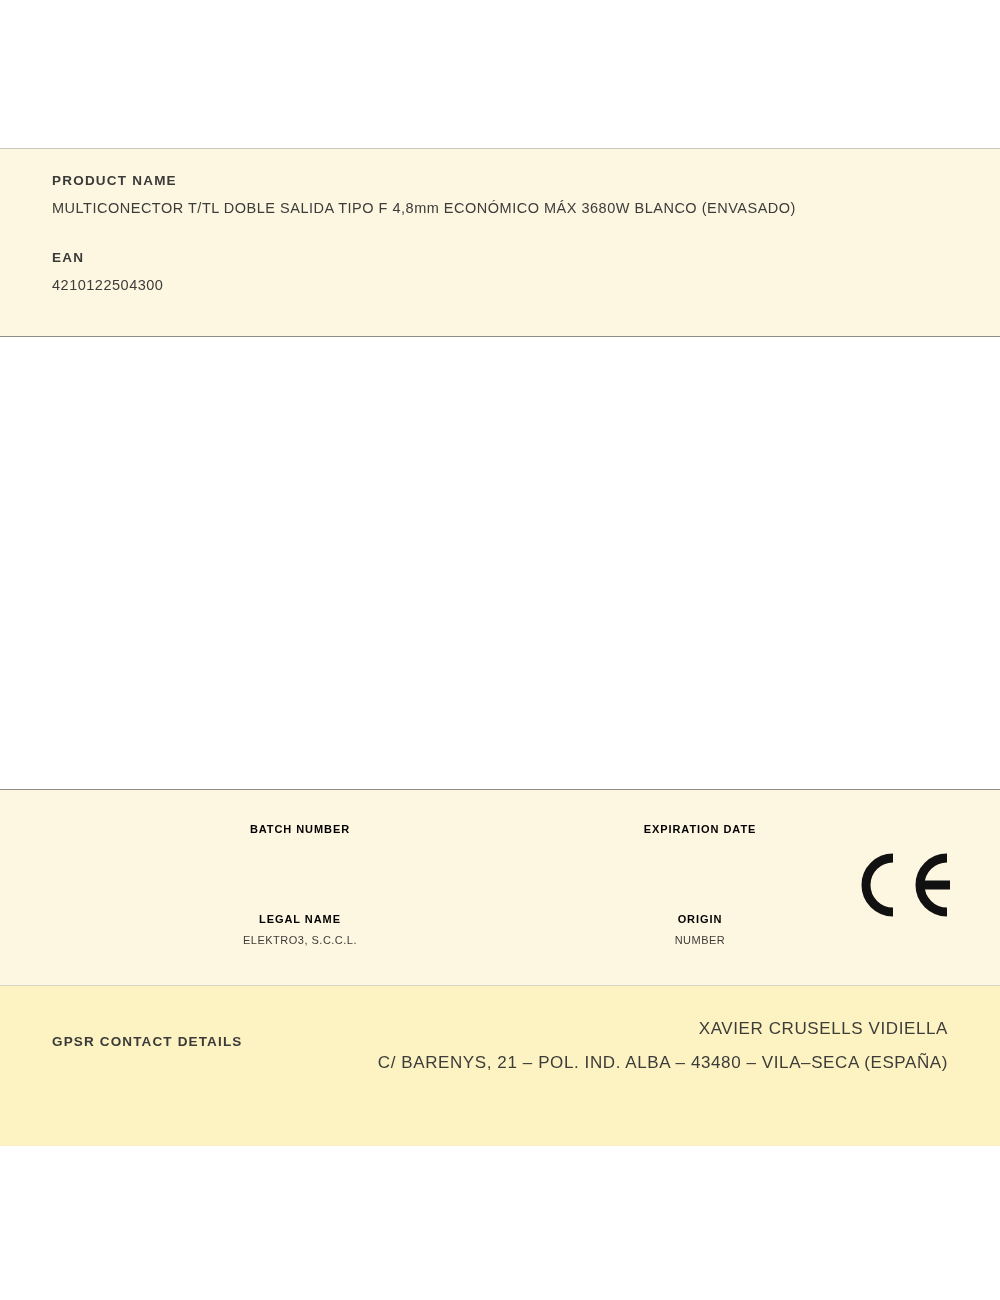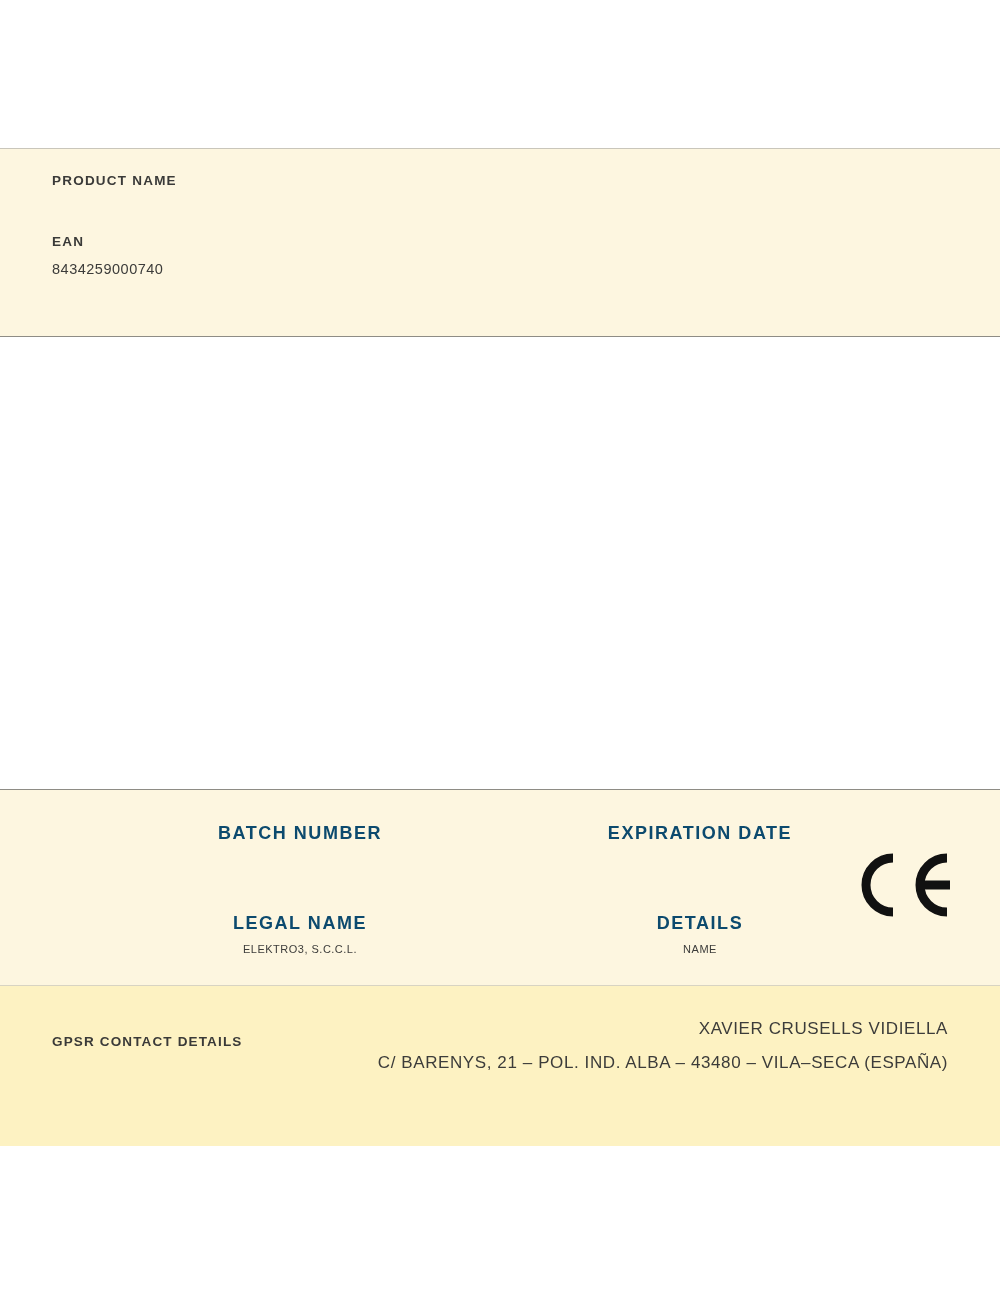--- a/index.html
+++ b/index.html
@@ -91,24 +91,24 @@
     left: 130px;
     width: 340px;
   }
   .col-right {
     left: 530px;
     width: 340px;
   }
   .row1 { top: 33px; }
   .row2 { top: 123px; }
   .det-label {
-    font-size: 18px;
+    font-size: 11px;
     font-weight: bold;
     letter-spacing: 0.085em;
-    color: #0c4a6e;
+    color: #000000;
     margin: 0 0 0 0;
   }
   .det-value {
     font-size: 11px;
     letter-spacing: 0.045em;
     color: #3c3c3a;
     margin: 9px 0 0 0;
   }
   .ce-mark {
     position: absolute;
@@ -166,23 +166,24 @@
   }
 </style>
 </head>
 <body>
 
 <div class="page">
 
   <div class="product-block">
     <div class="product-inner">
       <div class="field-label">PRODUCT NAME</div>
+      <div class="field-value">MULTICONECTOR T/TL DOBLE SALIDA TIPO F 4,8mm ECONÓMICO MÁX 3680W BLANCO (ENVASADO)</div>
       <div class="spacer-block"></div>
       <div class="field-label">EAN</div>
-      <div class="field-value">8434259000740</div>
+      <div class="field-value">4210122504300</div>
     </div>
   </div>
 
   <div class="middle-blank"></div>
 
   <div class="details-block">
     <div class="details-grid">
 
       <div class="col col-left row1">
         <div class="det-label">BATCH NUMBER</div>
@@ -193,22 +194,22 @@
         <div class="det-label">EXPIRATION DATE</div>
         <div class="det-value"></div>
       </div>
 
       <div class="col col-left row2">
         <div class="det-label">LEGAL NAME</div>
         <div class="det-value">ELEKTRO3, S.C.C.L.</div>
       </div>
 
       <div class="col col-right row2">
-        <div class="det-label">DETAILS</div>
-        <div class="det-value">NAME</div>
+        <div class="det-label">ORIGIN</div>
+        <div class="det-value">NUMBER</div>
       </div>
 
       <div class="ce-mark">
         <svg width="100" height="70" viewBox="0 0 100 70" xmlns="http://www.w3.org/2000/svg" aria-hidden="true">
 
           <path d="M38 8 A27 27 0 1 0 38 62" fill="none" stroke="#111111" stroke-width="9" stroke-linecap="butt"></path>
 
           <path d="M92 8 A27 27 0 1 0 92 62" fill="none" stroke="#111111" stroke-width="9" stroke-linecap="butt"></path>
           <rect x="62" y="30.5" width="33" height="9" fill="#111111"></rect>
         </svg>

